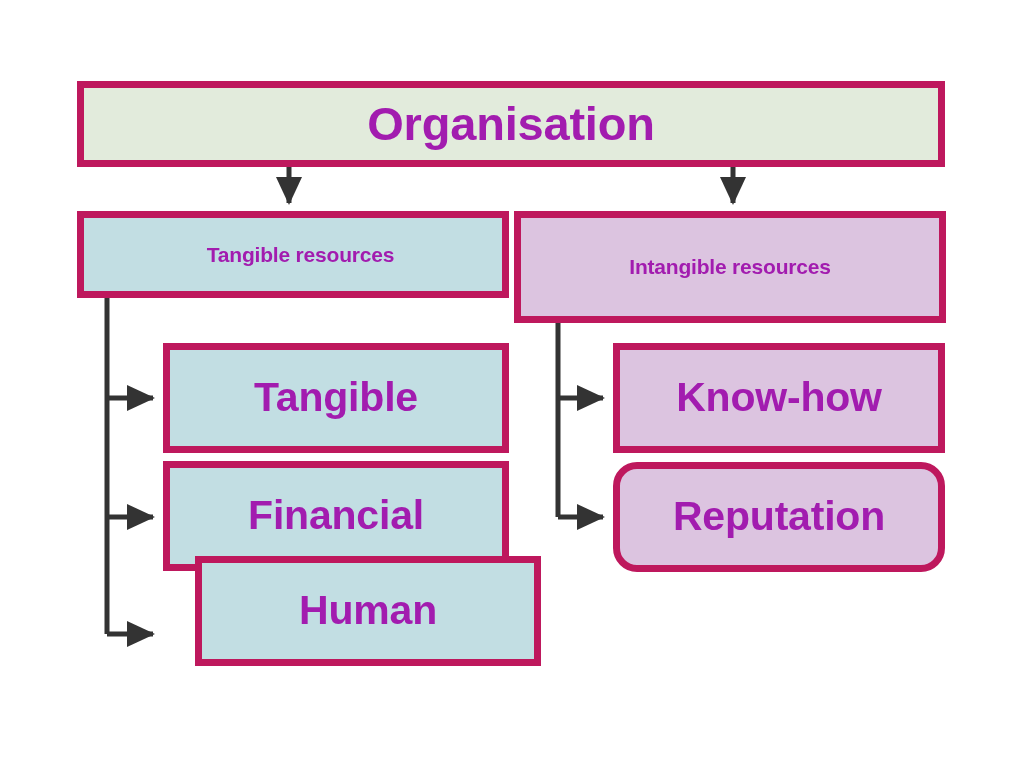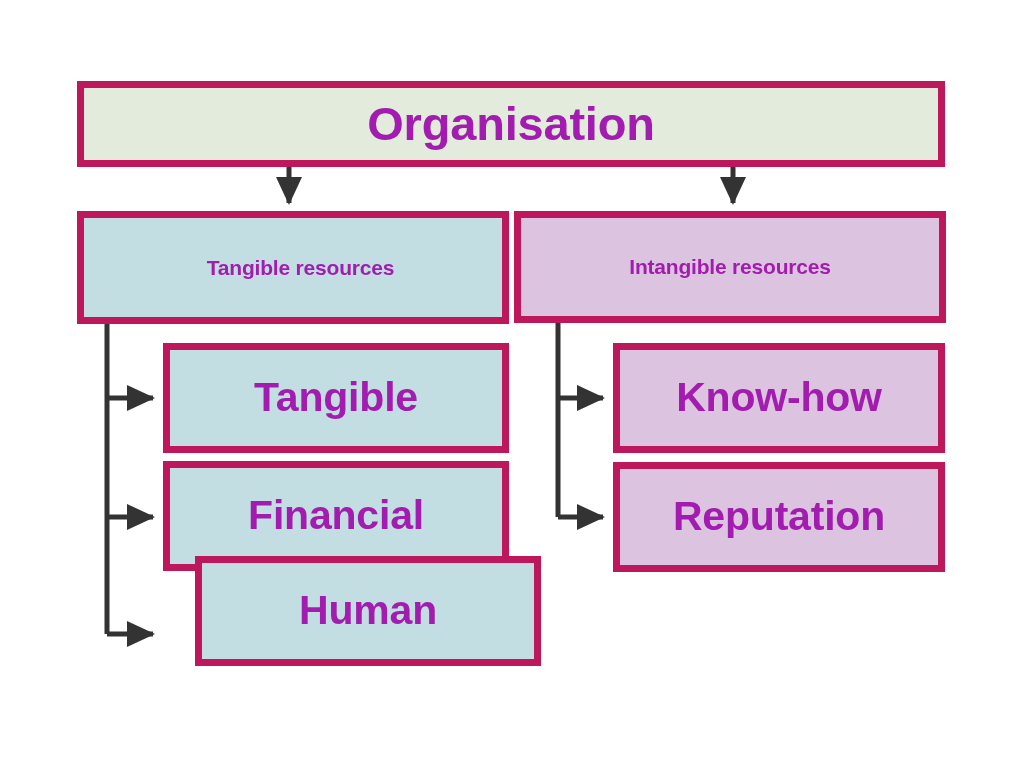--- a/index.html
+++ b/index.html
@@ -40,21 +40,21 @@
     width: 868px;
     height: 86px;
     background: #e2ebdc;
     font-size: 47px;
   }
   
   #node-tangible {
     left: 77px;
     top: 211px;
     width: 432px;
-    height: 113px;
+    height: 87px;
     background: #c2dee3;
     font-size: 21px;
     padding-left: 15px;
   }
   #node-intangible {
     left: 514px;
     top: 211px;
     width: 432px;
     height: 112px;
     background: #dcc4e0;
@@ -73,21 +73,21 @@
   #node-human     { top: 556px; margin-left: 32px; }
   
   .leaf-intangible {
     left: 613px;
     width: 332px;
     height: 110px;
     background: #dcc4e0;
     font-size: 41px;
   }
   #node-knowhow    { top: 343px; }
-  #node-reputation { top: 462px; }
+  #node-reputation { top: 462px; border-radius: 24px; }
 
   svg#connectors {
     position: absolute;
     left: 0; top: 0;
     width: 1024px;
     height: 768px;
     pointer-events: none;
   }
   .conn {
     stroke: #333333;

